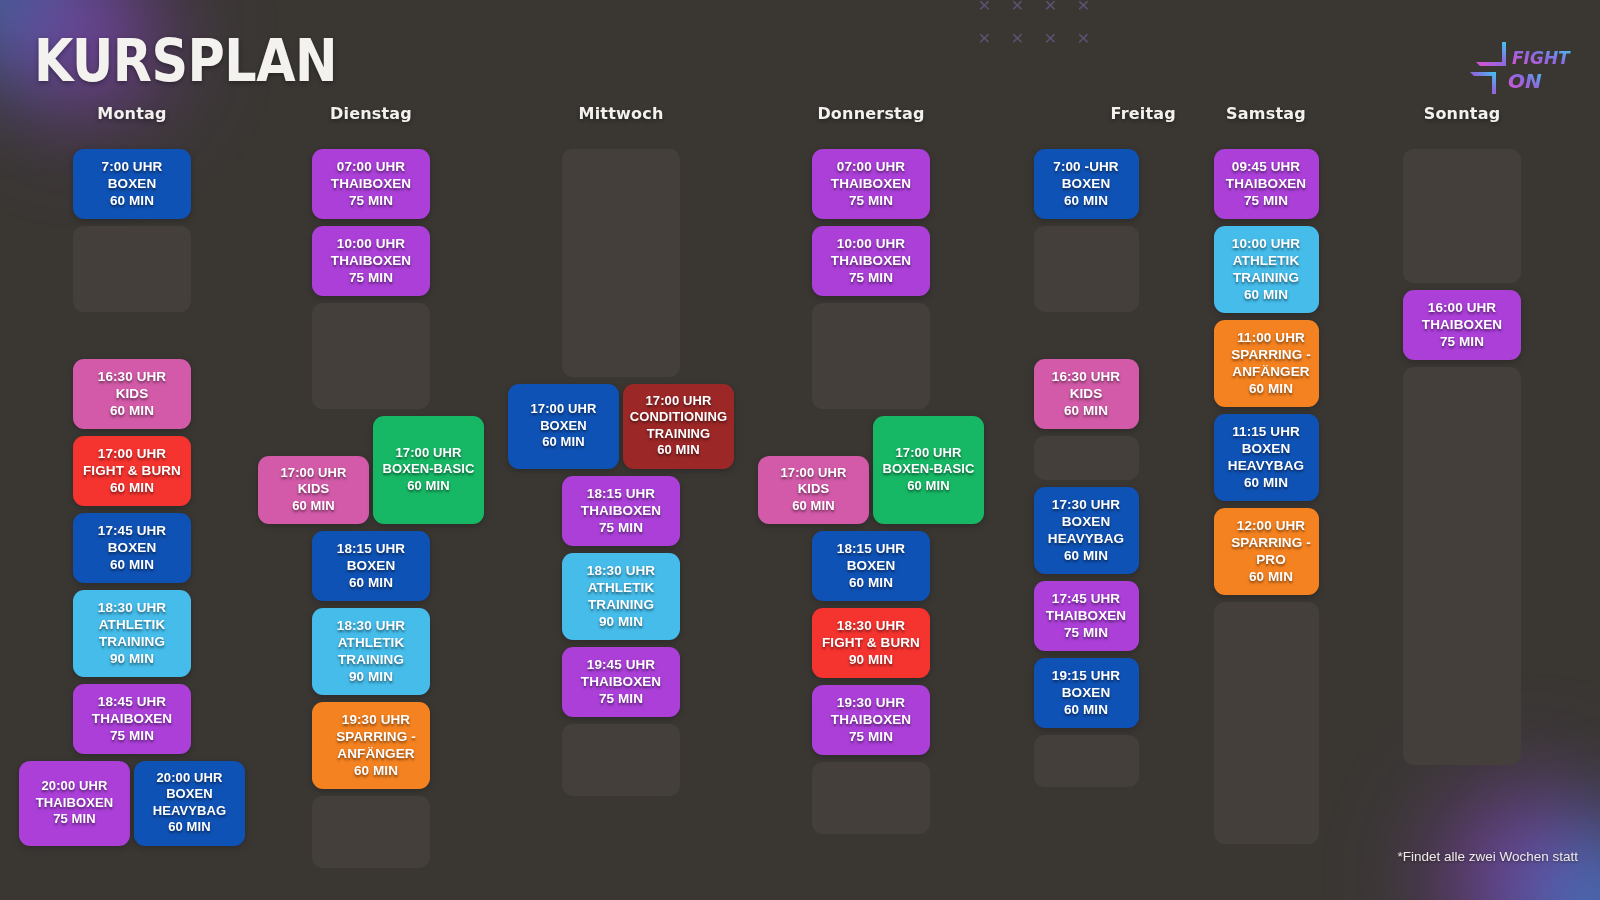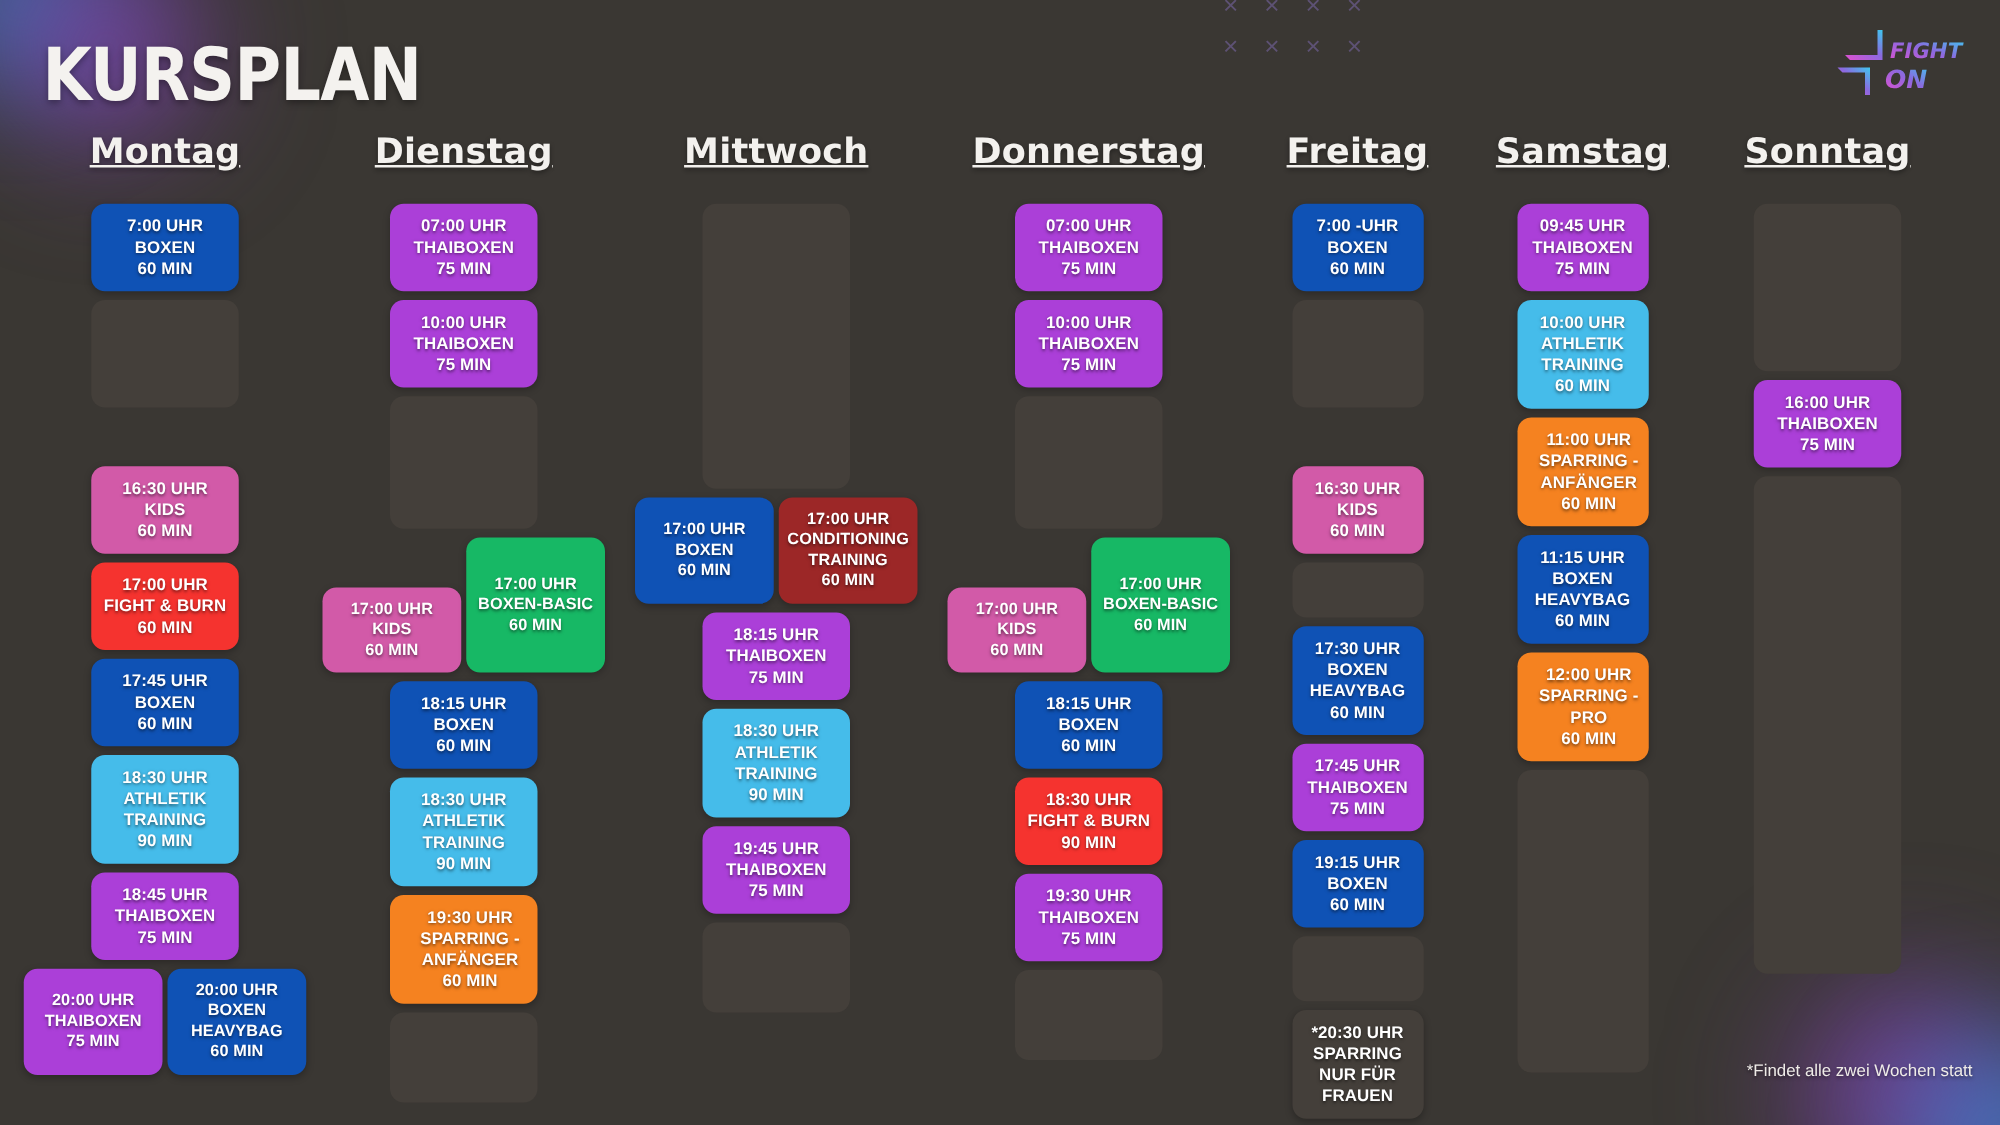--- a/index.html
+++ b/index.html
@@ -51,37 +51,36 @@
     position:absolute; left:34px; top:26px;
     font-size:48px; letter-spacing:-0.5px;
     font-weight:900; color:#f4f2ef;
     font-family:"DejaVu Sans", sans-serif;
     transform:scaleX(1.06) scaleY(1.22);
     transform-origin:left top;
     text-shadow:0 2px 5px rgba(0,0,0,.35);
   }
 
   
-  #logo { position:absolute; right:18px; top:22px; width:120px; height:56px; }
+  #logo { position:absolute; right:18px; top:40px; width:120px; height:56px; }
 
   
   #grid {
     position:absolute; left:0; top:104px;
     width:1600px;
     display:flex;
     padding:0 18px;
   }
   .day-col { display:flex; flex-direction:column; align-items:center; }
   .day-head {
-    font-size:28px; font-weight:700; color:#f3f1ee;
+    font-size:16px; font-weight:700; color:#f3f1ee;
     margin-bottom:26px; letter-spacing:.2px;
     text-shadow:0 2px 4px rgba(0,0,0,.4);
     white-space:nowrap;
     font-family:"DejaVu Sans", sans-serif;
-    text-decoration:underline;
   }
   .slots { display:flex; flex-direction:column; align-items:center; width:100%; }
   .slot-row { display:flex; gap:4px; justify-content:center; width:100%; margin-bottom:7px; }
 
   .card {
     border-radius:11px;
     padding:9px 6px 10px;
     color:#ffffff;
     text-align:center;
     font-size:13.5px;
@@ -385,21 +384,21 @@
               <span class="ln">19:30 UHR</span>
               <span class="ln">THAIBOXEN</span>
               <span class="ln">75 MIN</span>
             </div>
           </div>
           <div class="slot-row">
             <div class="empty" style="height: 72px;"></div>
           </div>
         </div>
       </div>
-      <div class="day-col" style="width: 180px;">
+      <div class="day-col" style="width: 180px; align-items: flex-end;">
         <div class="day-head">Freitag</div>
         <div class="slots">
           <div class="slot-row">
             <div class="card c-boxen narrow">
               <span class="ln">7:00 -UHR</span>
               <span class="ln">BOXEN</span>
               <span class="ln">60 MIN</span>
             </div>
           </div>
           <div class="slot-row">
@@ -432,28 +431,20 @@
           </div>
           <div class="slot-row">
             <div class="card c-boxen narrow">
               <span class="ln">19:15 UHR</span>
               <span class="ln">BOXEN</span>
               <span class="ln">60 MIN</span>
             </div>
           </div>
           <div class="slot-row">
             <div class="empty narrow" style="height: 52px;"></div>
-          </div>
-          <div class="slot-row">
-            <div class="card c-blank narrow">
-              <span class="ln">*20:30 UHR</span>
-              <span class="ln">SPARRING</span>
-              <span class="ln">NUR FÜR</span>
-              <span class="ln">FRAUEN</span>
-            </div>
           </div>
         </div>
       </div>
       <div class="day-col" style="width: 180px;">
         <div class="day-head">Samstag</div>
         <div class="slots">
           <div class="slot-row">
             <div class="card c-thaiboxen narrow">
               <span class="ln">09:45 UHR</span>
               <span class="ln">THAIBOXEN</span>

